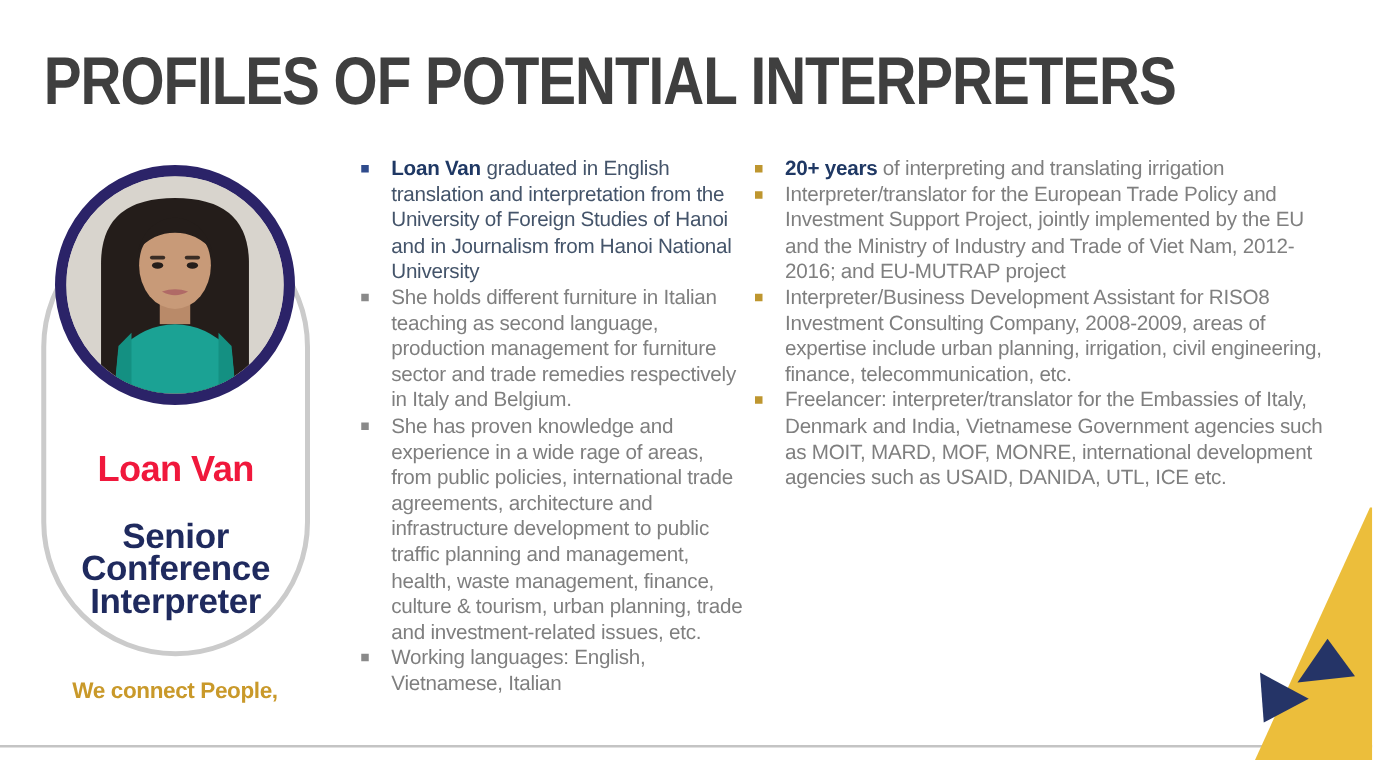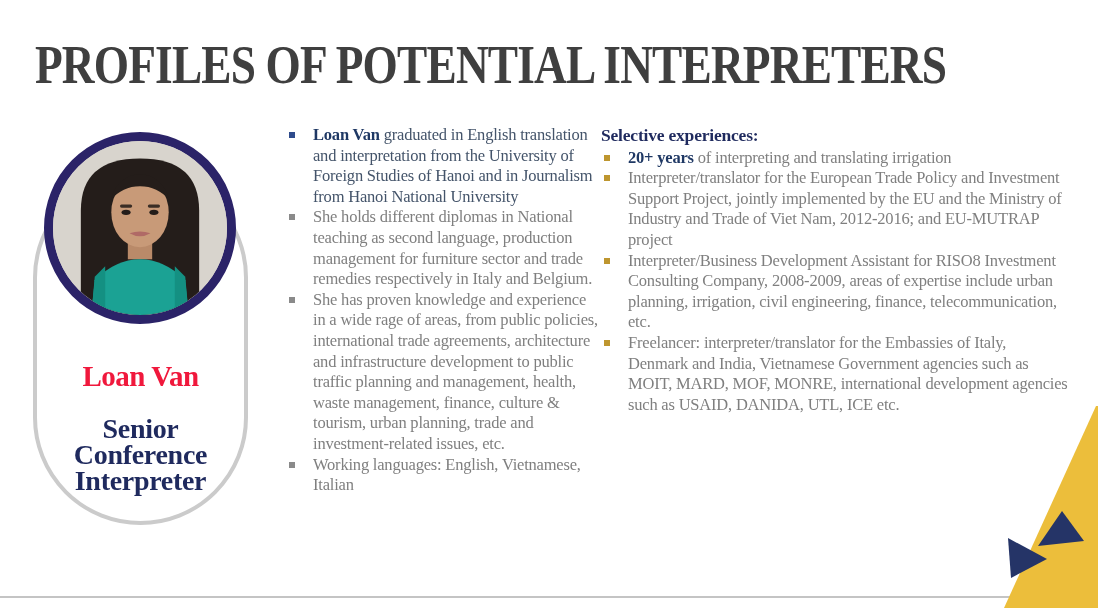--- a/index.html
+++ b/index.html
@@ -1,18 +1,18 @@
 <!DOCTYPE html>
 <html><head>
 <meta charset="utf-8">
 <style>
   html,body{margin:0;padding:0;background:#fff;}
   .slide{
     position:relative;width:1098px;height:608px;background:#ffffff;
-    overflow:hidden;font-family:Liberation Serif, serif;
+    overflow:hidden;font-family:Liberation Sans, sans-serif;
   }
   
   .title{
     position:absolute;left:35px;top:34px;
     font-size:54px;font-weight:800;color:#3f3f3f;
     letter-spacing:-1px;white-space:nowrap;
     transform:scaleX(.84);transform-origin:0 0;
   }
   .availability{
     position:absolute;right:35px;top:90px;
@@ -91,44 +91,43 @@
       <path d="M78,100 L76,78 L70,72 L70,100 Z" fill="#149082"></path>
     </svg>
   </div>
 
   <div class="p-name">Loan Van</div>
   <div class="p-role">
     <span>Senior Conference</span><br>
     <span>Interpreter</span>
   </div>
   <div class="p-tagline">
-    <br>
+    <span>We connect People,</span><br>
   </div>
 
   <div class="col col-bio">
     <div class="bullet">
       <span class="sq navy"></span>
       <div class="btxt slate"><span class="lead">Loan Van</span><span> graduated in English translation and interpretation from the University of Foreign Studies of Hanoi and in Journalism from Hanoi National University</span></div>
     </div>
     <div class="bullet">
       <span class="sq gray"></span>
-      <div class="btxt"><span>She holds different diplomas in National teaching as second language, production management for furniture sector and trade remedies respectively in Italy and Belgium.</span></div>
+      <div class="btxt"><span>She holds different furniture in Italian teaching as second language, production management for furniture sector and trade remedies respectively in Italy and Belgium.</span></div>
     </div>
     <div class="bullet">
       <span class="sq gray"></span>
       <div class="btxt"><span>She has proven knowledge and experience in a wide rage of areas, from public policies, international trade agreements, architecture and infrastructure development to public traffic planning and management, health, waste management, finance, culture &amp; tourism, urban planning, trade and investment-related issues, etc.</span></div>
     </div>
     <div class="bullet">
       <span class="sq gray"></span>
       <div class="btxt"><span>Working languages: English, Vietnamese, Italian</span></div>
     </div>
   </div>
 
   <div class="col col-exp">
-    <div class="exp-heading">Selective experiences:</div>
     <div class="bullet">
       <span class="sq gold"></span>
       <div class="btxt"><span class="lead">20+ years</span><span> of interpreting and translating irrigation</span></div>
     </div>
     <div class="bullet">
       <span class="sq gold"></span>
       <div class="btxt"><span>Interpreter/translator for the European Trade Policy and Investment Support Project, jointly implemented by the EU and the Ministry of Industry and Trade of Viet Nam, 2012-2016; and EU-MUTRAP project</span></div>
     </div>
     <div class="bullet">
       <span class="sq gold"></span>

